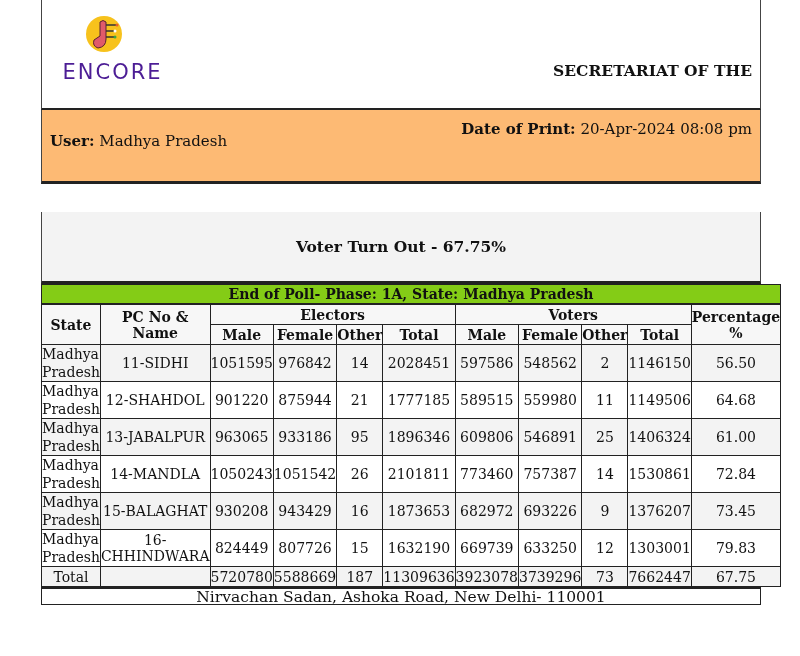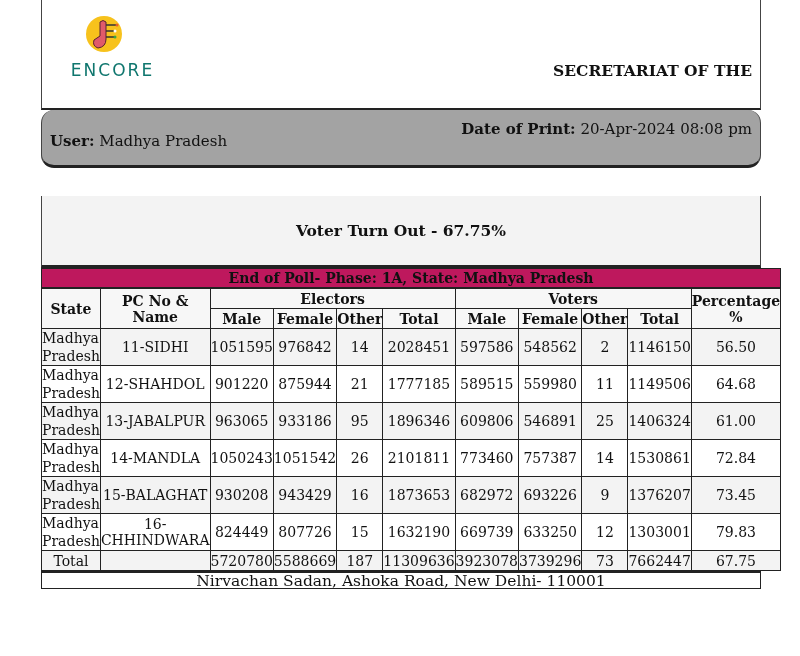--- a/index.html
+++ b/index.html
@@ -4,35 +4,35 @@
 <style>
   html, body { margin: 0; padding: 0; background: #ffffff; }
   body { width: 800px; height: 656px; position: relative; overflow: hidden;
          font-family: "DejaVu Serif", "Liberation Serif", serif; color: #111; }
   .page { position: absolute; left: 41px; top: 0; width: 720px; }
   .header { position: relative; height: 110px; border-left: 1px solid #444; border-right: 1px solid #444;
             border-bottom: 2px solid #222; box-sizing: border-box; }
   .logo { position: absolute; left: 18px; top: 14px; width: 110px; height: 70px; }
   .logo-circle { position: absolute; left: 26px; top: 2px; width: 36px; height: 36px; border-radius: 50%; background: #f7c21c; }
   .logo-word { position: absolute; left: 0; top: 46px; width: 105px; text-align: center;
-               font-family: "DejaVu Sans", "Liberation Sans", sans-serif; font-size: 17px; letter-spacing: 2px; color: #0f766e; }
+               font-family: "DejaVu Sans", "Liberation Sans", sans-serif; font-size: 21px; letter-spacing: 2px; color: #4c1d95; }
   .org { position: absolute; right: 8px; top: 20px; text-align: right; font-weight: bold; font-size: 15.5px; line-height: 19px; }
   .org div { white-space: nowrap; margin-top: 41px; }
-  .userbar { position: relative; height: 58px; border-left: 1px solid #444; border-right: 1px solid #444;
-             border-bottom: 3px solid #222; box-sizing: border-box; background: #a3a3a3; border-radius: 13px; }
+  .userbar { position: relative; height: 74px; border-left: 1px solid #444; border-right: 1px solid #444;
+             border-bottom: 3px solid #222; box-sizing: border-box; background: #fdba74; }
   .user { position: absolute; left: 8px; top: 22px; font-size: 15px; }
   .printdate { position: absolute; right: 8px; top: 10px; font-size: 15px; }
   .b { font-weight: bold; }
   .turnout { height: 72px; border-left: 1px solid #444; border-right: 1px solid #444; border-bottom: 3px solid #222;
              box-sizing: border-box; background: #f3f3f3; display: flex; align-items: center; justify-content: center;
              font-weight: bold; font-size: 15.5px; margin-top: 28px; }
   table.data { border-collapse: collapse; width: 720px; font-size: 14px; background: #f3f3f3; }
   table.data td, table.data th { border: 1px solid #222; text-align: center; padding: 0; height: 36px; }
   table.data th { font-weight: bold; height: 19px; background: #f7f7f7; }
-  table.data tr.caption th { height: 18px; background: #be185d; border-bottom: 2px solid #222; }
+  table.data tr.caption th { height: 18px; background: #84cc16; border-bottom: 2px solid #222; }
   table.data tr.row-alt td { background: #ffffff; }
   table.data td.state { text-align: left; line-height: 18px; font-size: 14px; }
   table.data tr.total td { height: 19px; background: #f3f3f3; }
   .footer { height: 18px; border: 1px solid #222; border-top: 2px solid #222; box-sizing: border-box; display: flex;
             align-items: center; justify-content: center; font-weight: normal; font-size: 15.5px; background: #fff; }
 </style>
 </head>
 <body>
 
 <div class="page">

